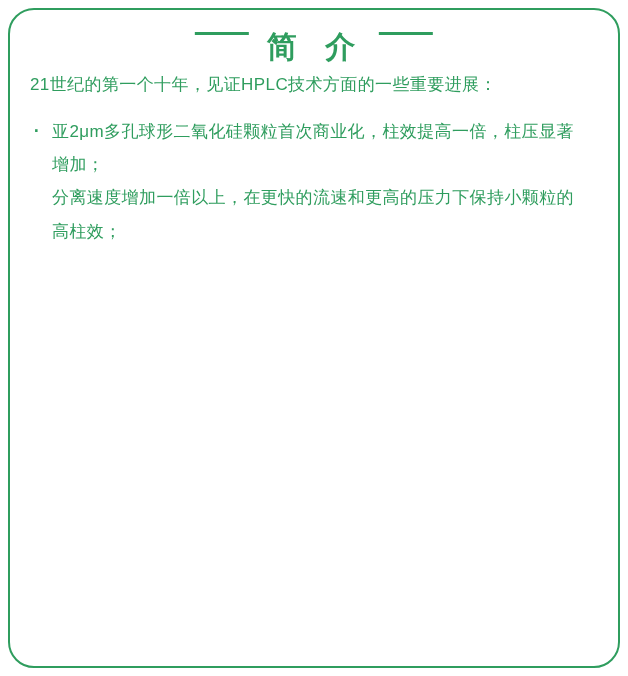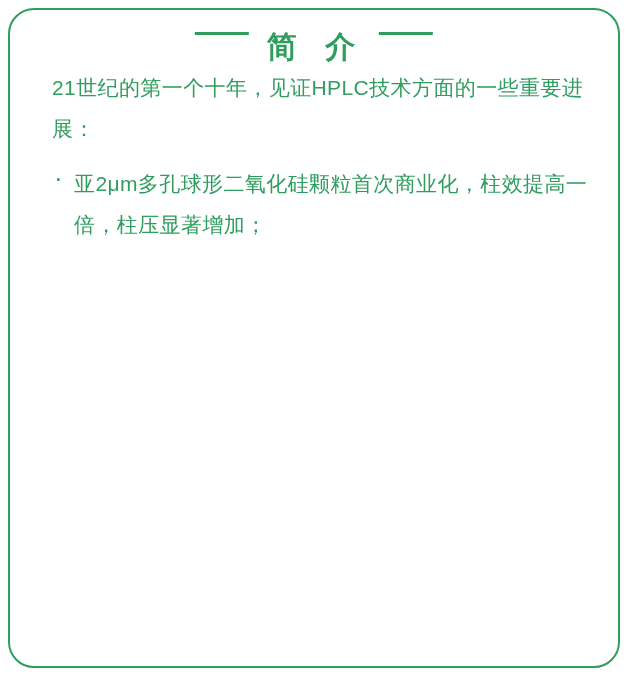--- a/index.html
+++ b/index.html
@@ -55,25 +55,25 @@
     font-size: 30px;
     font-weight: bold;
     color: #2f9d5e;
     letter-spacing: 10px;
     white-space: nowrap;
     line-height: 1;
     padding-left: 4px;
   }
   .content {
     position: absolute;
-    left: 52px;
+    left: 30px;
     top: 68px;
     width: 560px;
     color: #2f9d5e;
-    font-size: 21px;
+    font-size: 17px;
     line-height: 1.95;
   }
   .para {
     margin: 0 0 14px 0;
     letter-spacing: 0.4px;
   }
   .bullets {
     list-style: none;
     margin: 0;
     padding: 0;
@@ -114,19 +114,20 @@
   </div>
 
   <div class="content">
 
     <p class="para">21世纪的第一个十年，见证HPLC技术方面的一些重要进展：</p>
 
     <ul class="bullets">
 
       <li class="bullet">
         <span class="line">亚2μm多孔球形二氧化硅颗粒首次商业化，柱效提高一倍，柱压显著增加；</span>
+        <span class="line">分离速度增加一倍以上，在更快的流速和更高的压力下保持小颗粒的高柱效；</span>
       </li>
 
 
 
     </ul>
   </div>
 </div>
 
 </body></html>

